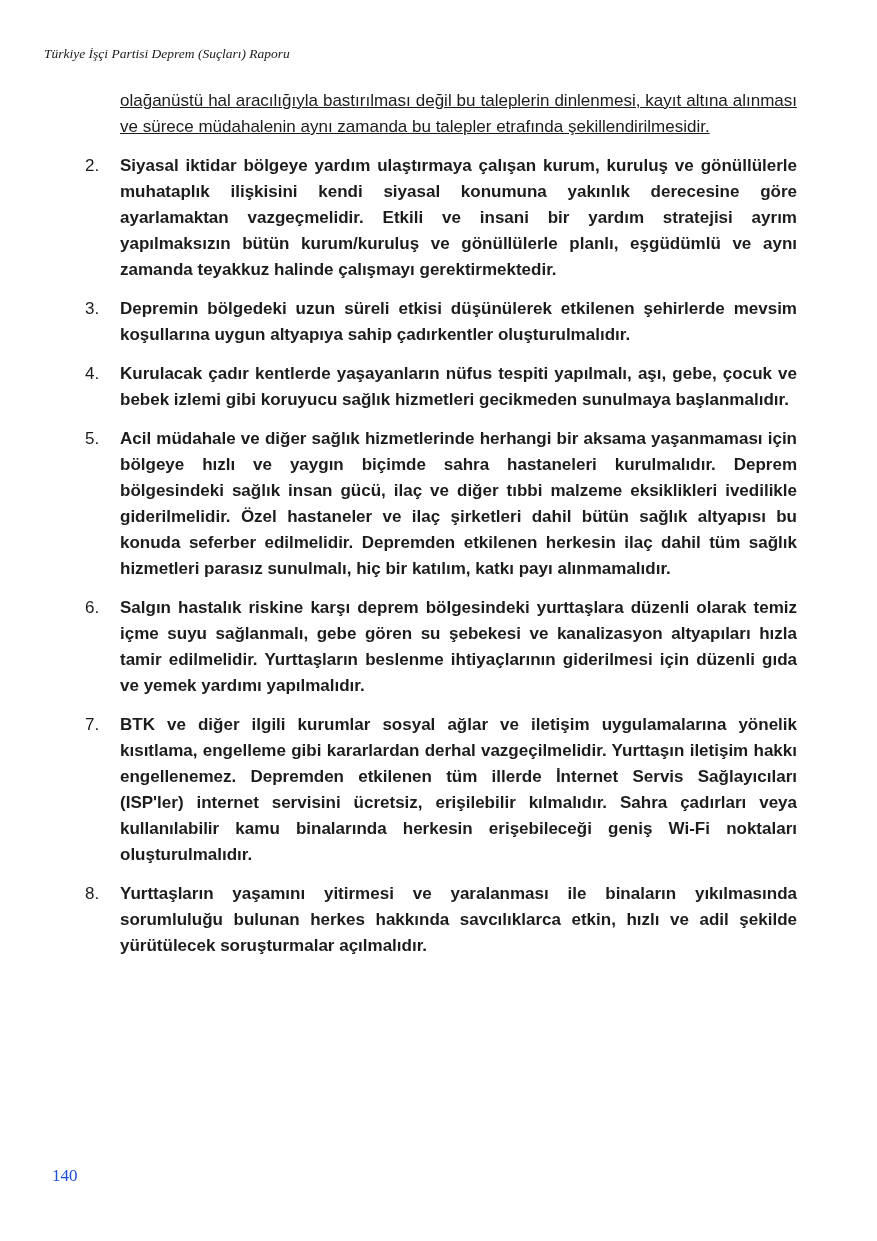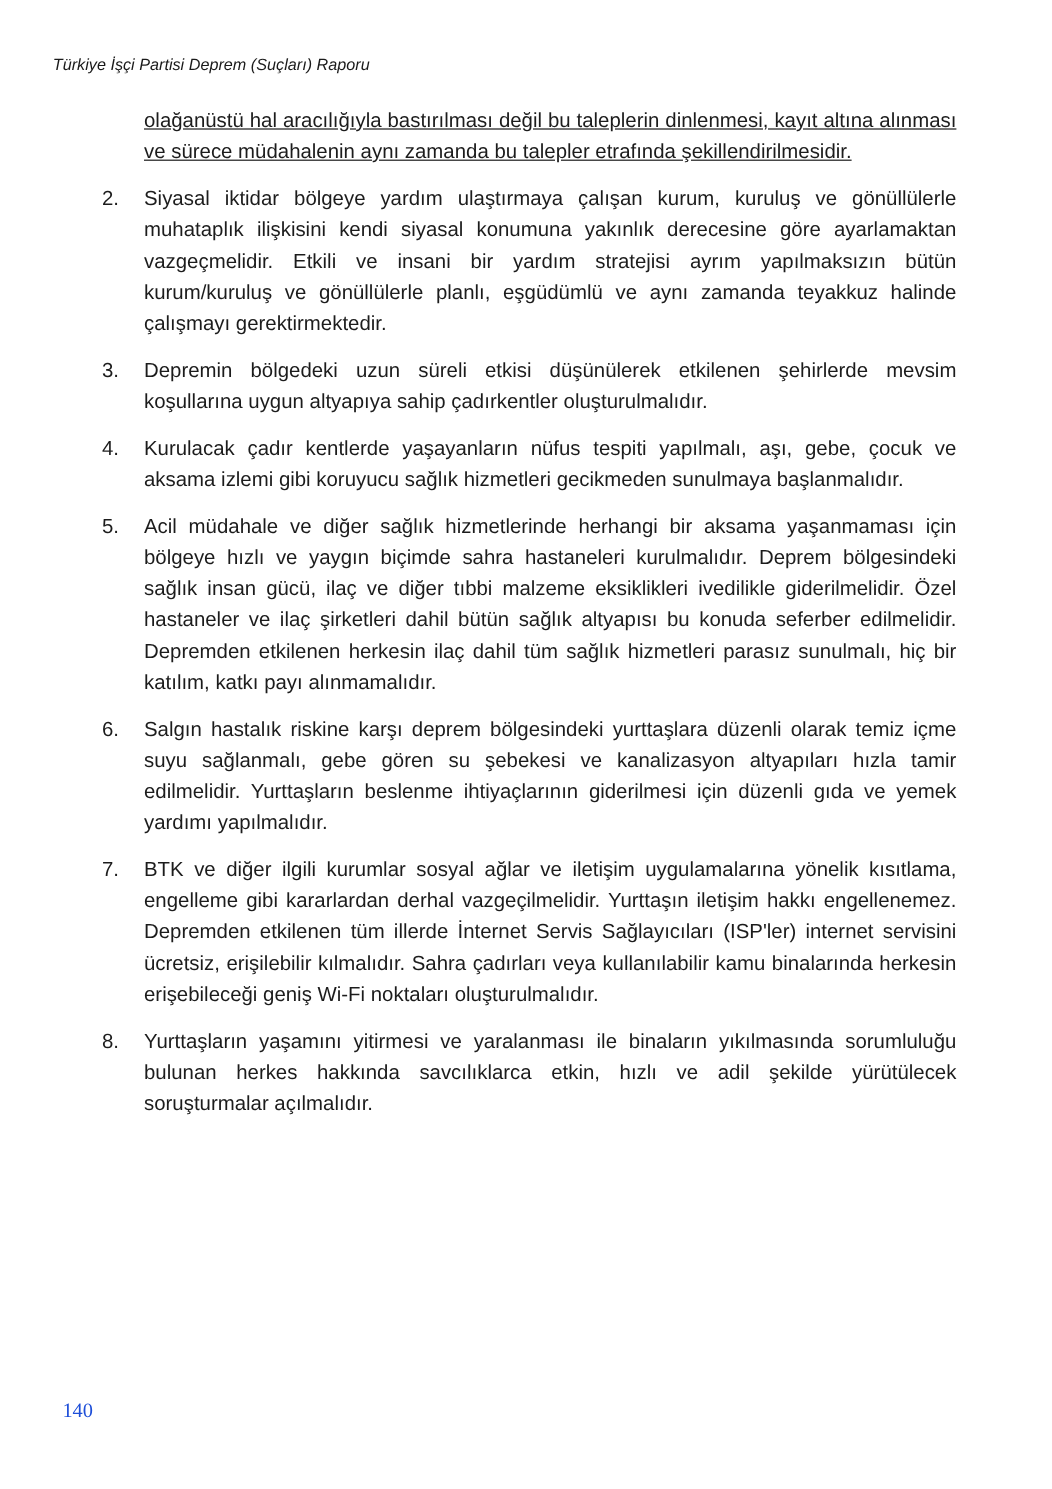--- a/index.html
+++ b/index.html
@@ -12,21 +12,21 @@
     background: #ffffff;
     position: relative;
     font-family: "Liberation Sans", sans-serif;
     color: #1c1c1c;
     overflow: hidden;
   }
   .running-header {
     position: absolute;
     top: 46px;
     left: 44px;
-    font-family: Liberation Sans, sans-serif;
+    font-family: Liberation Serif, serif;
     font-style: italic;
     font-size: 13.5px;
     color: #1a1a1a;
     white-space: nowrap;
   }
   .content {
     position: absolute;
     top: 88px;
     left: 85px;
     width: 712px;
@@ -42,20 +42,21 @@
     display: flex;
     margin: 0 0 13px 0;
   }
   .num {
     flex: none;
     width: 35px;
   }
   .text {
     flex: 1;
     text-align: justify;
+    font-weight: bold;
   }
   .page-number {
     position: absolute;
     left: 52px;
     top: 1166px;
     font-family: "Liberation Serif", serif;
     font-size: 17px;
     color: #1d4ed8;
   }
 </style>
@@ -75,21 +76,21 @@
       <span class="text">Siyasal iktidar bölgeye yardım ulaştırmaya çalışan kurum, kuruluş ve gönüllülerle muhataplık ilişkisini kendi siyasal konumuna yakınlık derecesine göre ayarlamaktan vazgeçmelidir. Etkili ve insani bir yardım stratejisi ayrım yapılmaksızın bütün kurum/kuruluş ve gönüllülerle planlı, eşgüdümlü ve aynı zamanda teyakkuz halinde çalışmayı gerektirmektedir.</span>
     </div>
 
     <div class="item">
       <span class="num">3.</span>
       <span class="text">Depremin bölgedeki uzun süreli etkisi düşünülerek etkilenen şehirlerde mevsim koşullarına uygun altyapıya sahip çadırkentler oluşturulmalıdır.</span>
     </div>
 
     <div class="item">
       <span class="num">4.</span>
-      <span class="text">Kurulacak çadır kentlerde yaşayanların nüfus tespiti yapılmalı, aşı, gebe, çocuk ve aksama izlemi gibi koruyucu sağlık hizmetleri gecikmeden sunulmaya başlanmalıdır.</span>
+      <span class="text">Kurulacak çadır kentlerde yaşayanların nüfus tespiti yapılmalı, aşı, gebe, çocuk ve bebek izlemi gibi koruyucu sağlık hizmetleri gecikmeden sunulmaya başlanmalıdır.</span>
     </div>
 
     <div class="item">
       <span class="num">5.</span>
       <span class="text">Acil müdahale ve diğer sağlık hizmetlerinde herhangi bir aksama yaşanmaması için bölgeye hızlı ve yaygın biçimde sahra hastaneleri kurulmalıdır. Deprem bölgesindeki sağlık insan gücü, ilaç ve diğer tıbbi malzeme eksiklikleri ivedilikle giderilmelidir. Özel hastaneler ve ilaç şirketleri dahil bütün sağlık altyapısı bu konuda seferber edilmelidir. Depremden etkilenen herkesin ilaç dahil tüm sağlık hizmetleri parasız sunulmalı, hiç bir katılım, katkı payı alınmamalıdır.</span>
     </div>
 
     <div class="item">
       <span class="num">6.</span>
       <span class="text">Salgın hastalık riskine karşı deprem bölgesindeki yurttaşlara düzenli olarak temiz içme suyu sağlanmalı, gebe gören su şebekesi ve kanalizasyon altyapıları hızla tamir edilmelidir. Yurttaşların beslenme ihtiyaçlarının giderilmesi için düzenli gıda ve yemek yardımı yapılmalıdır.</span>

